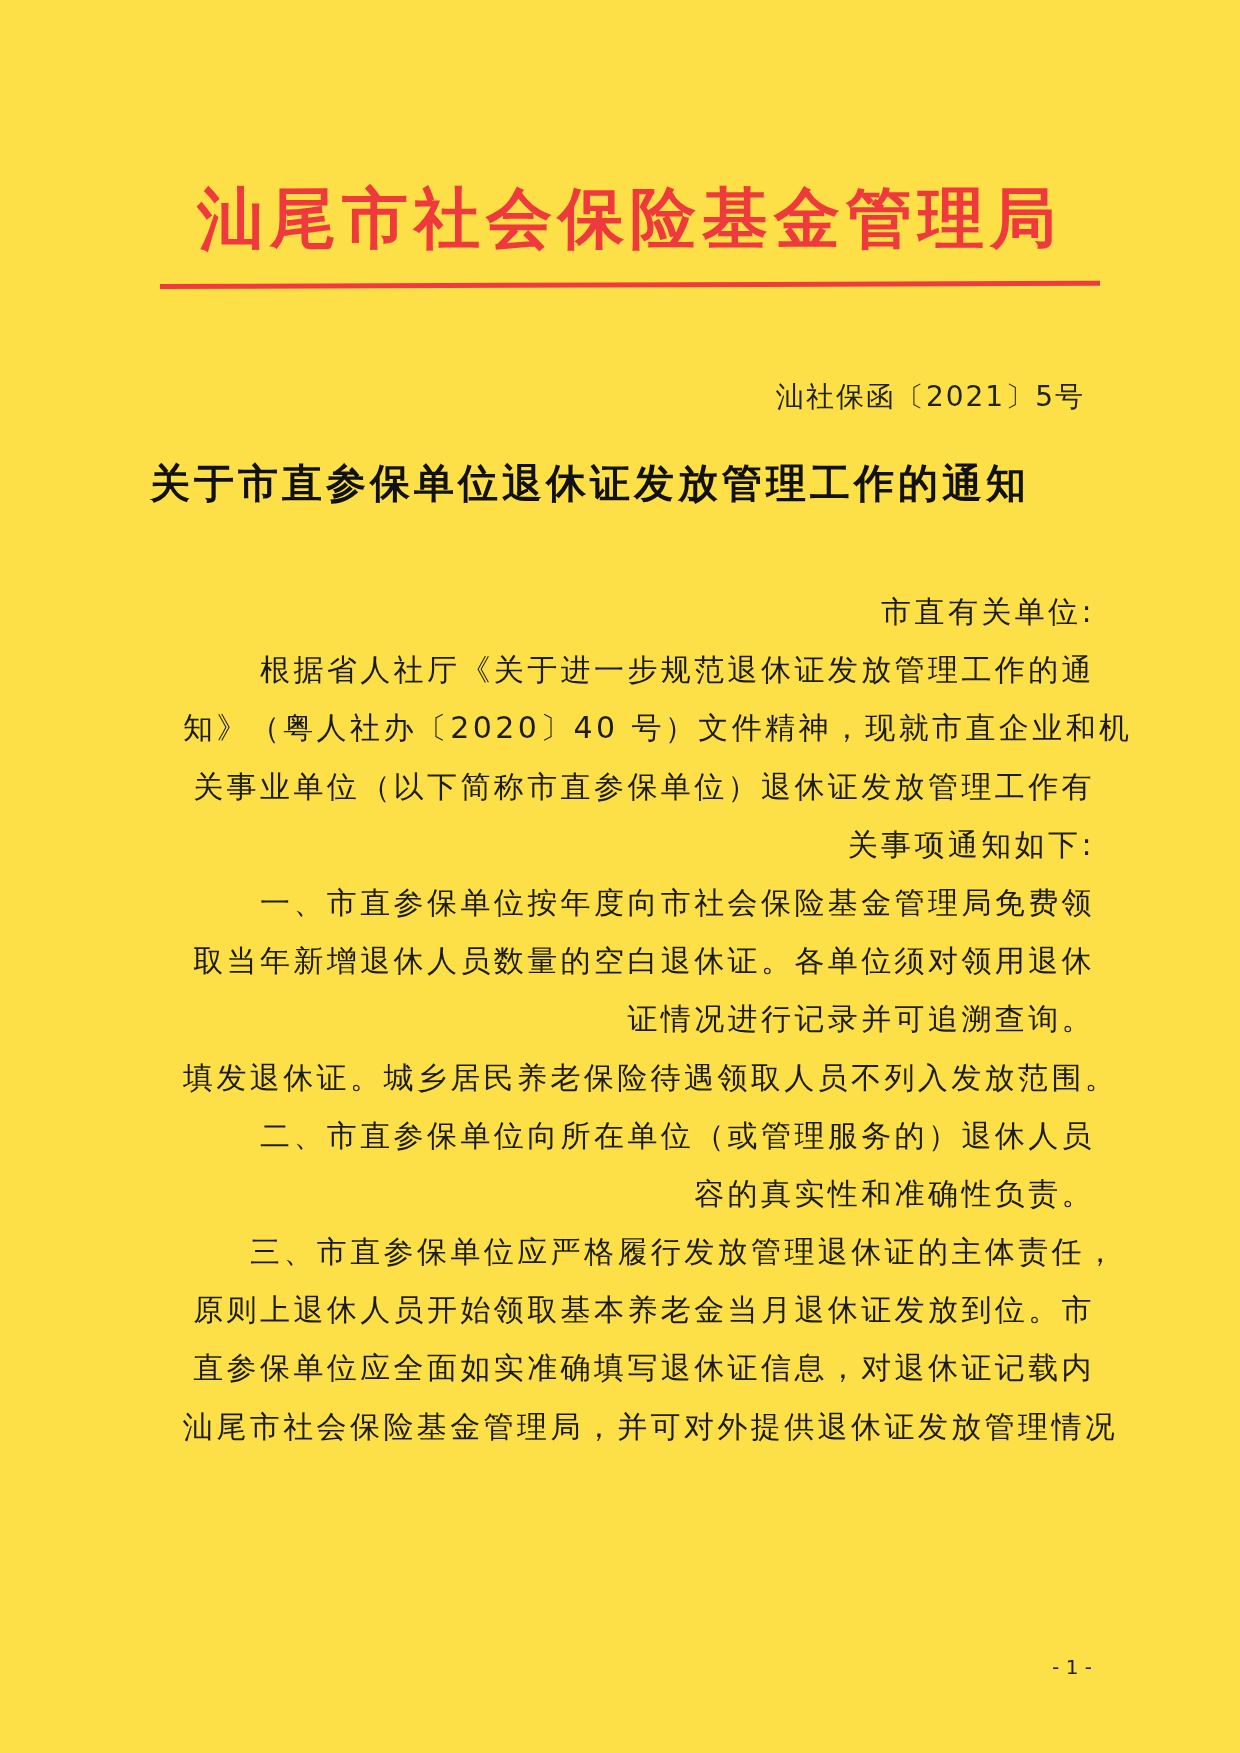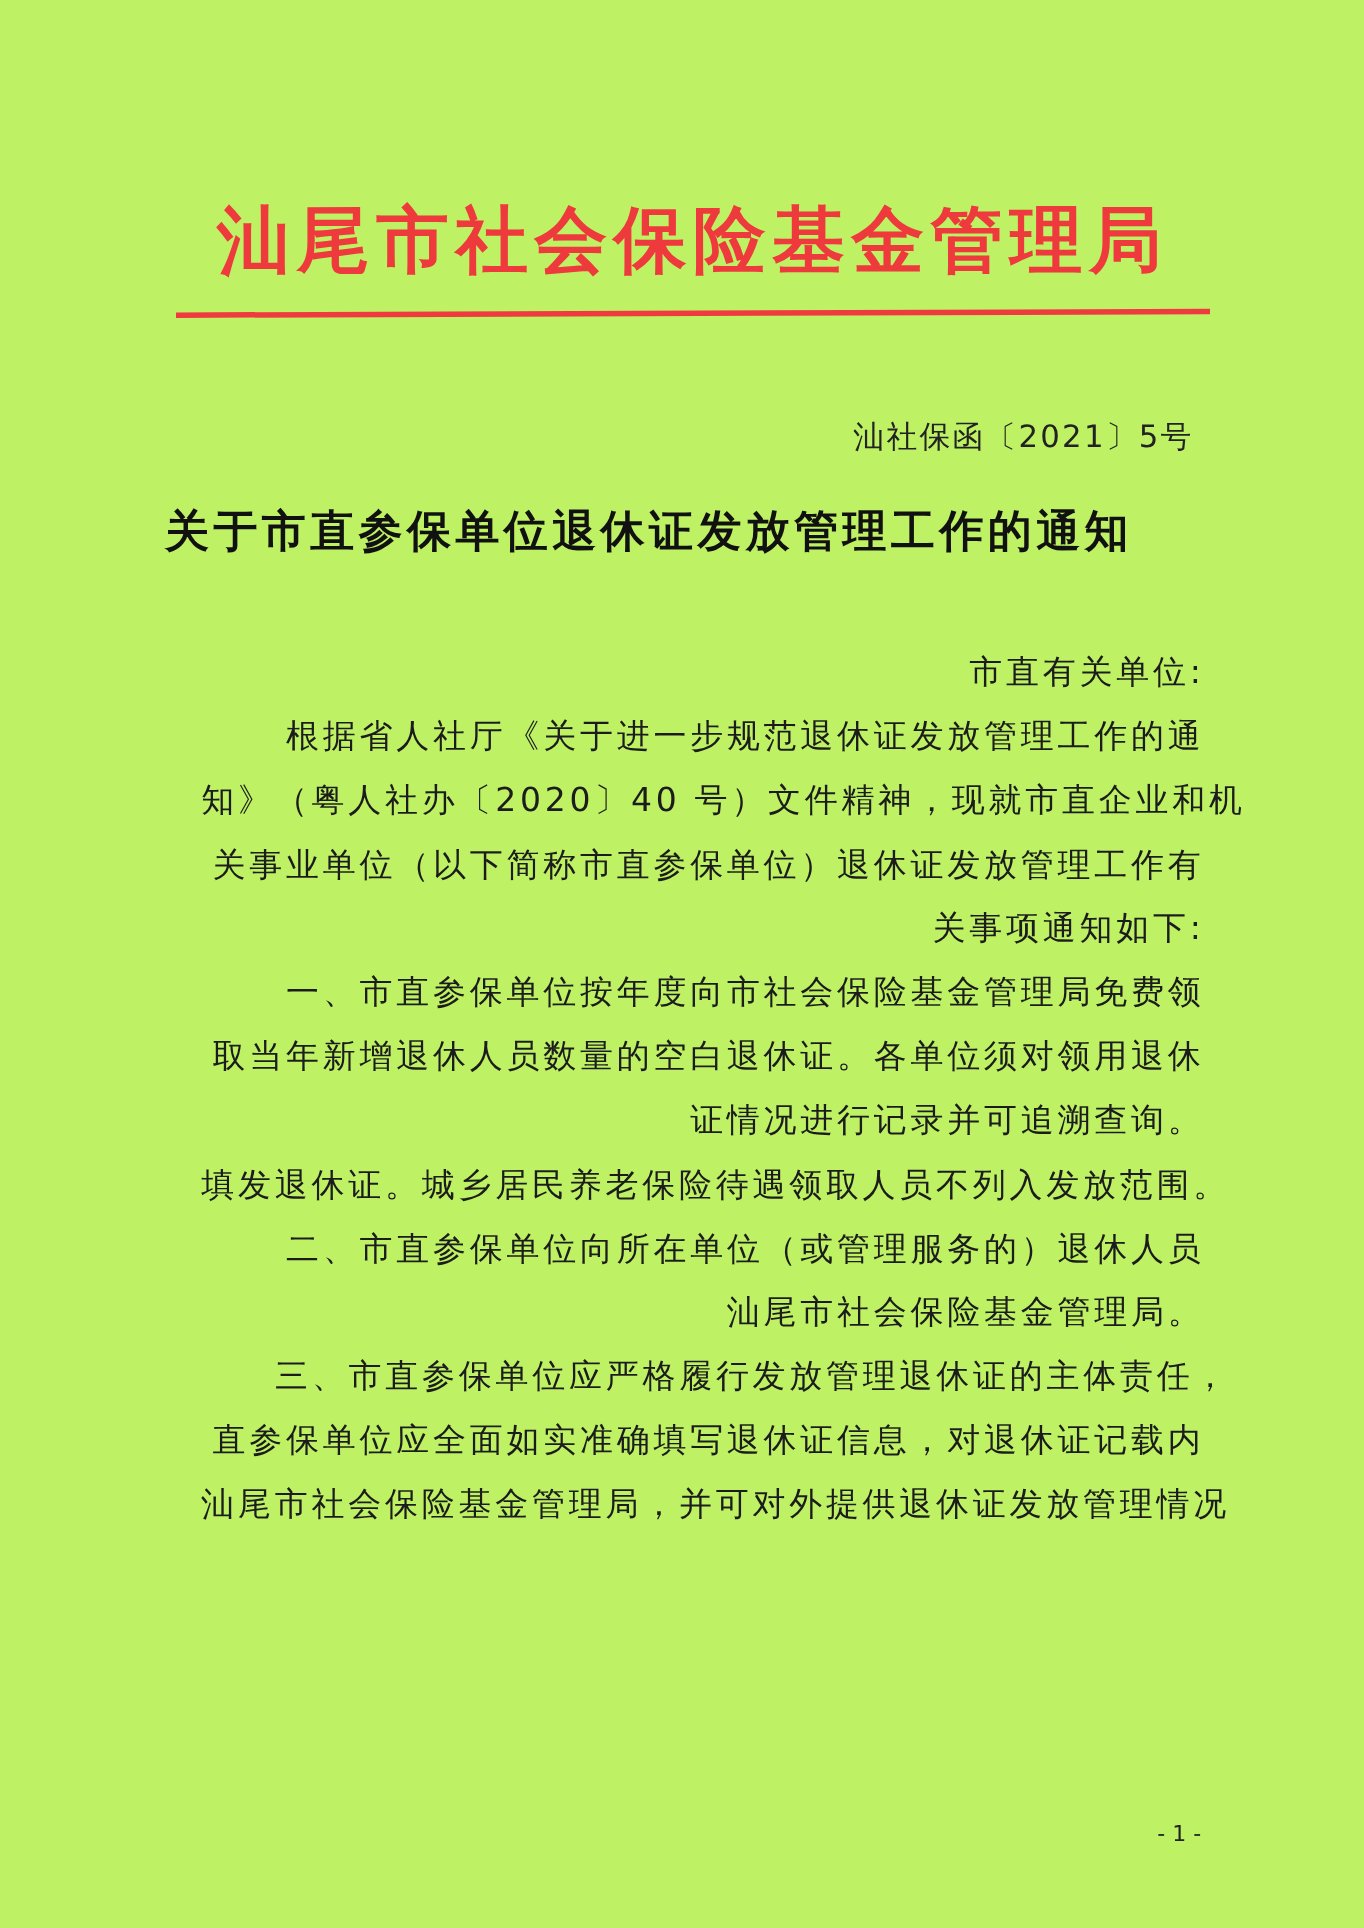--- a/index.html
+++ b/index.html
@@ -13,21 +13,21 @@
     position: relative;
     overflow: hidden;
     font-family: "DejaVu Serif", "Liberation Serif", serif;
     color: #1a1a1a;
   }
   .page {
     position: absolute;
     left: 0; top: 0;
     width: 1240px;
     height: 1753px;
-    background: #bef264;
+    background: #fde047;
   }
   .issuer {
     position: absolute;
     left: 160px;
     top: 176px;
     width: 940px;
     height: 84px;
     text-align: center;
     font-family: "DejaVu Serif", "Liberation Serif", serif;
     font-weight: bold;
@@ -127,21 +127,22 @@
     <span class="line">知》（粤人社办〔2020〕40 号）文件精神，现就市直企业和机</span>
     <span class="line">关事业单位（以下简称市直参保单位）退休证发放管理工作有</span>
     <span class="line">关事项通知如下:</span>
 
     <span class="line indent">一、市直参保单位按年度向市社会保险基金管理局免费领</span>
     <span class="line">取当年新增退休人员数量的空白退休证。各单位须对领用退休</span>
     <span class="line">证情况进行记录并可追溯查询。</span>
 
     <span class="line">填发退休证。城乡居民养老保险待遇领取人员不列入发放范围。</span>
     <span class="line indent">二、市直参保单位向所在单位（或管理服务的）退休人员</span>
-    <span class="line">汕尾市社会保险基金管理局。</span>
+    <span class="line">容的真实性和准确性负责。</span>
 
     <span class="line indent">三、市直参保单位应严格履行发放管理退休证的主体责任，</span>
+    <span class="line">原则上退休人员开始领取基本养老金当月退休证发放到位。市</span>
     <span class="line">直参保单位应全面如实准确填写退休证信息，对退休证记载内</span>
     <span class="line">汕尾市社会保险基金管理局，并可对外提供退休证发放管理情况</span>
   </div>
 
   <div class="page-number">- 1 -</div>
 </div>
 
 </body></html>

